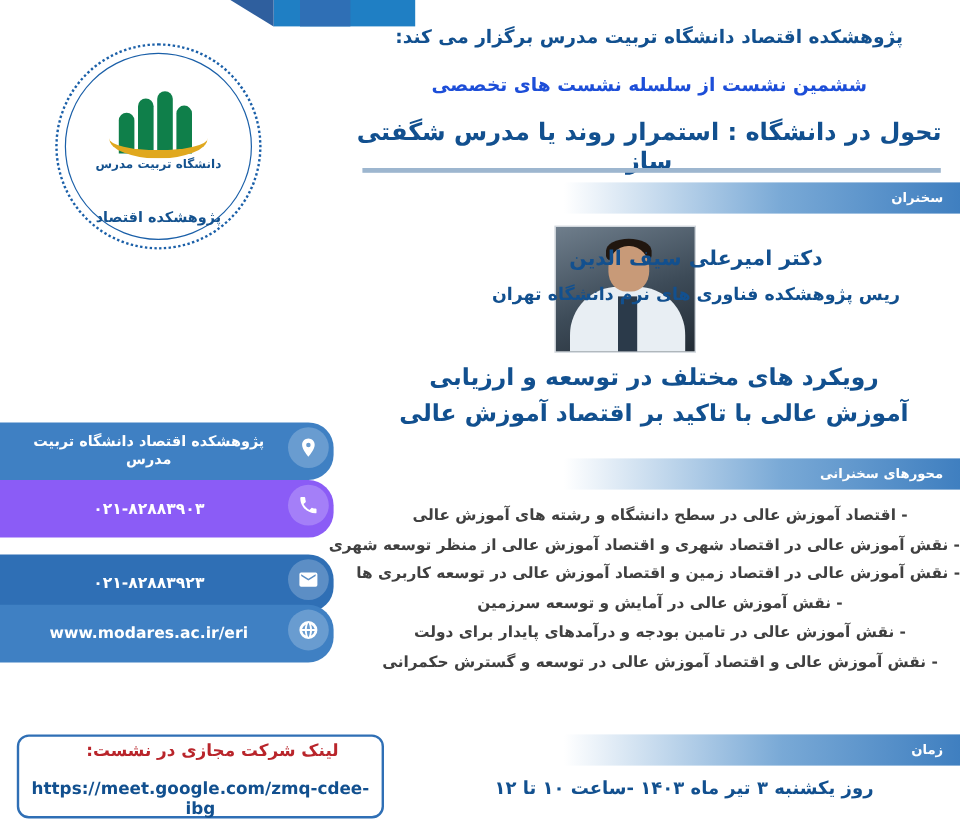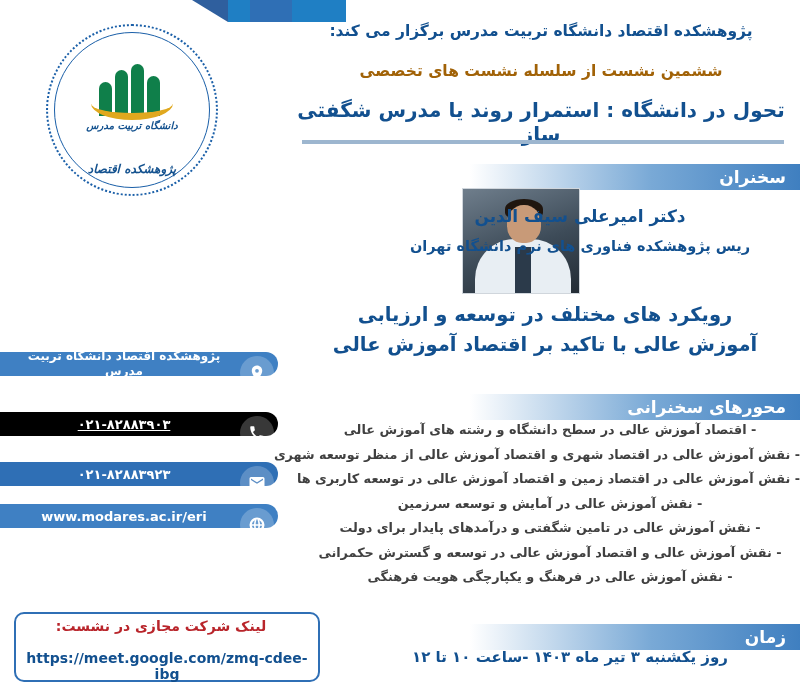--- a/index.html
+++ b/index.html
@@ -45,25 +45,24 @@
     top: 0;
     left: 250px;
     width: 42px;
     height: 22px;
     background: #2f6fb5;
   }
 
   
   .logo-wrap {
     position: absolute;
-    top: 24px;
+    top: 36px;
     left: 46px;
     width: 172px;
     height: 172px;
-    font-style: italic;
   }
   .logo-circle {
     position: absolute;
     inset: 0;
     border-radius: 50%;
     border: 2px dotted #1a5fa8;
     background: #ffffff;
     box-sizing: border-box;
   }
   .logo-inner {
@@ -132,21 +131,21 @@
     color: #12508f;
     font-size: 15.5px;
     font-weight: bold;
   }
   .header-line-2 {
     position: absolute;
     top: 62px;
     right: 24px;
     width: 470px;
     text-align: center;
-    color: #a16207;
+    color: #1d4ed8;
     font-size: 15.5px;
     font-weight: bold;
   }
   .header-line-3 {
     position: absolute;
     top: 98px;
     right: 14px;
     width: 490px;
     text-align: center;
     color: #12508f;
@@ -162,26 +161,25 @@
     background: #9db6cf;
   }
 
   
   .banner {
     position: absolute;
     height: 26px;
     background: linear-gradient(to left, #3f7fc0 0%, #79a9d6 45%, #ffffff 100%);
     color: #ffffff;
     font-weight: bold;
-    font-size: 17px;
+    font-size: 11px;
     line-height: 26px;
     padding-right: 14px;
     box-sizing: border-box;
     text-align: right;
-    margin-top: 12px;
   }
   .banner-speaker { top: 152px; right: 0; width: 330px; }
   .banner-topics  { top: 382px; right: 0; width: 330px; }
   .banner-time    { top: 612px; right: 0; width: 330px; }
 
   
   .speaker-photo {
     position: absolute;
     top: 188px;
     left: 462px;
@@ -285,21 +283,21 @@
     text-align: center;
     color: #12508f;
     font-size: 15px;
     font-weight: bold;
   }
 
   
   .contact-bar {
     position: absolute;
     left: 0;
-    height: 24px;
+    height: 48px;
     border-radius: 0 21px 21px 0;
     color: #ffffff;
     font-size: 13px;
     font-weight: bold;
     display: flex;
     align-items: center;
     justify-content: center;
     box-sizing: border-box;
     padding-left: 14px;
     padding-right: 44px;
@@ -313,41 +311,41 @@
     height: 34px;
     border-radius: 50%;
     background: rgba(255,255,255,0.22);
     display: flex;
     align-items: center;
     justify-content: center;
   }
   .contact-bar .badge svg { width: 18px; height: 18px; fill: #ffffff; }
 
   .bar-address { top: 352px; width: 278px; background: #3f80c3; }
-  .bar-phone1  { top: 412px; width: 278px; background: #000000; text-decoration: underline; }
+  .bar-phone1  { top: 400px; width: 278px; background: #8b5cf6; }
   .bar-phone2  { top: 462px; width: 278px; background: #2f6fb5; }
   .bar-web     { top: 504px; width: 278px; background: #3f80c3; }
 
   .bar-address .text { font-size: 12px; line-height: 1.25; text-align: center; }
 
   
   .link-box {
     position: absolute;
     left: 14px;
     top: 612px;
     width: 306px;
     height: 70px;
     border: 2px solid #2f6fb5;
     border-radius: 10px;
     box-sizing: border-box;
   }
   .link-title {
     position: absolute;
     top: 618px;
-    left: 8px;
+    left: 24px;
     width: 306px;
     text-align: center;
     color: #b9252b;
     font-size: 14px;
     font-weight: bold;
   }
   .link-url {
     position: absolute;
     top: 650px;
     left: 14px;
@@ -402,23 +400,22 @@
     <div>رویکرد های مختلف در توسعه و ارزیابی</div>
     <div>آموزش عالی با تاکید بر اقتصاد آموزش عالی</div>
   </div>
 
   <div class="banner banner-topics">محورهای سخنرانی</div>
   <div class="topics">
     <div>- اقتصاد آموزش عالی در سطح دانشگاه و رشته های آموزش عالی</div>
     <div>- نقش آموزش عالی در اقتصاد شهری و اقتصاد آموزش عالی از منظر توسعه شهری</div>
     <div>- نقش آموزش عالی در اقتصاد زمین و اقتصاد آموزش عالی در توسعه کاربری ها</div>
     <div>- نقش آموزش عالی در آمایش و توسعه سرزمین</div>
-    <div>- نقش آموزش عالی در تامین شگفتی و درآمدهای پایدار برای دولت</div>
+    <div>- نقش آموزش عالی در تامین بودجه و درآمدهای پایدار برای دولت</div>
     <div>- نقش آموزش عالی و اقتصاد آموزش عالی در توسعه و گسترش حکمرانی</div>
-    <div>- نقش آموزش عالی در فرهنگ و یکپارچگی هویت فرهنگی</div>
   </div>
 
   <div class="banner banner-time">زمان</div>
   <div class="time-text">روز یکشنبه ۳ تیر ماه ۱۴۰۳  -ساعت ۱۰ تا ۱۲</div>
 
   <div class="contact-bar bar-address">
     <span class="badge">
       <svg viewBox="0 0 24 24">
           <path d="M12 2C8.13 2 5 5.13 5 9c0 5.25 7 13 7 13s7-7.75 7-13c0-3.87-3.13-7-7-7zm0 9.5A2.5 2.5 0 1 1 12 6.5a2.5 2.5 0 0 1 0 5z"></path>
         </svg>

